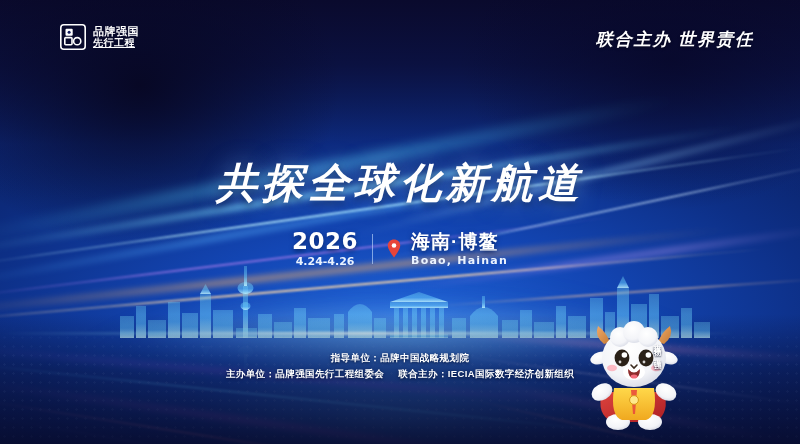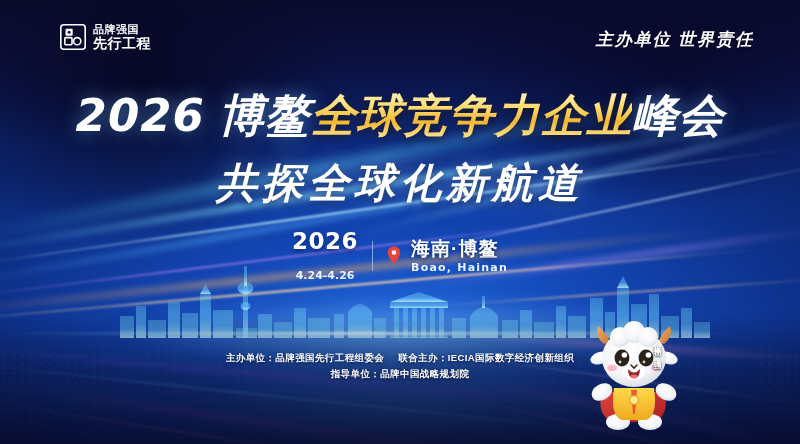--- a/index.html
+++ b/index.html
@@ -77,21 +77,21 @@
   .skyline-reflect svg{display:block;width:100%;height:80px;}
 
   
   .content{position:absolute;inset:0;}
 
   .logos{position:absolute;left:60px;top:24px;display:flex;align-items:center;gap:18px;}
   .logo{display:flex;align-items:center;gap:7px;}
   .logo-mark{width:26px;height:26px;flex:0 0 auto;}
   .logo-txt{display:flex;flex-direction:column;justify-content:center;line-height:1.08;}
   .logo-txt .l1{font-size:11px;font-weight:bold;color:#ffffff;letter-spacing:.5px;}
-  .logo-txt .l2{font-size:14px;font-weight:bold;color:#ffffff;letter-spacing:.5px;}
+  .logo-txt .l2{font-size:10px;font-weight:bold;color:#ffffff;letter-spacing:.5px;text-decoration:underline;}
   .logo-txt .en{font-size:3.4px;color:#cfe0ff;letter-spacing:.4px;transform:scale(1.35);transform-origin:left center;margin-top:1px;}
 
   .slogan{
     position:absolute;right:46px;top:28px;
     font-family:"Liberation Serif","DejaVu Serif",serif;
     font-size:17px;font-weight:bold;font-style:italic;color:#ffffff;
     letter-spacing:2px;
     text-shadow:0 1px 3px rgba(0,0,0,.4);
   }
 
@@ -125,21 +125,21 @@
     display:flex;align-items:center;justify-content:center;gap:14px;
   }
   .meta .date{display:flex;flex-direction:column;align-items:center;line-height:1;}
   .meta .date .y{
     font-family:"DejaVu Sans","Liberation Sans",sans-serif;
     font-size:23px;font-weight:bold;color:#fff;letter-spacing:.5px;
     text-shadow:0 2px 5px rgba(0,15,55,.6);
   }
   .meta .date .d{
     font-family:"DejaVu Sans","Liberation Sans",sans-serif;
-    font-size:11px;font-weight:bold;color:#eaf3ff;letter-spacing:0;margin-top:17px;
+    font-size:11px;font-weight:bold;color:#eaf3ff;letter-spacing:0;margin-top:3px;
   }
   .meta .divider{width:1px;height:30px;background:rgba(200,225,255,.6);}
   .pin{width:14px;height:19px;flex:0 0 auto;margin-right:-4px;}
   .meta .place{display:flex;flex-direction:column;line-height:1;}
   .meta .place .cn{font-size:19px;font-weight:bold;color:#fff;letter-spacing:1px;text-shadow:0 2px 5px rgba(0,15,55,.6);}
   .meta .place .en{
     font-family:"DejaVu Sans","Liberation Sans",sans-serif;
     font-size:11px;font-weight:bold;color:#eaf3ff;letter-spacing:1.2px;margin-top:4px;}
 
   .orgs{
@@ -349,49 +349,46 @@
         </svg>
         <div class="logo-txt">
           <span class="l1">品牌强国</span>
           <span class="l2">先行工程</span>
         </div>
       </div>
 
 
     </div>
 
-    <div class="slogan">主办单位  世界责任</div>
-
-    <div class="title">
-      <span class="w num">2026</span><span class="w">&nbsp;</span><span class="w">博鳌</span><span class="g">全球竞争力企业</span><span class="w">峰会</span>
-    </div>
+    <div class="slogan">联合主办  世界责任</div>
+
 
     <div class="subtitle">共探全球化新航道</div>
 
     <div class="meta">
       <div class="date">
         <span class="y">2026</span>
         <span class="d">4.24-4.26</span>
       </div>
       <div class="divider"></div>
       <svg class="pin" viewBox="0 0 14 19">
         <path d="M7 0.6 C3.4 0.6 0.8 3.2 0.8 6.6 C0.8 11 7 18.4 7 18.4 C7 18.4 13.2 11 13.2 6.6 C13.2 3.2 10.6 0.6 7 0.6 Z" fill="#e8443a"></path>
         <circle cx="7" cy="6.5" r="2.3" fill="#ffffff"></circle>
       </svg>
       <div class="place">
         <span class="cn">海南·博鳌</span>
         <span class="en">Boao, Hainan</span>
       </div>
     </div>
 
     <div class="orgs">
+      <div class="row">指导单位：品牌中国战略规划院</div>
       <div class="row">
         <span>主办单位：品牌强国先行工程组委会</span><span class="sp"></span><span>联合主办：IECIA国际数字经济创新组织</span>
       </div>
-      <div class="row">指导单位：品牌中国战略规划院</div>
     </div>
 
     <div class="mascot">
       <svg viewBox="0 0 112 118">
         <defs>
           <radialGradient id="furG" cx="42%" cy="34%" r="70%">
             <stop offset="0%" stop-color="#ffffff"></stop>
             <stop offset="70%" stop-color="#f3f4f8"></stop>
             <stop offset="100%" stop-color="#d8dbe6"></stop>
           </radialGradient>

